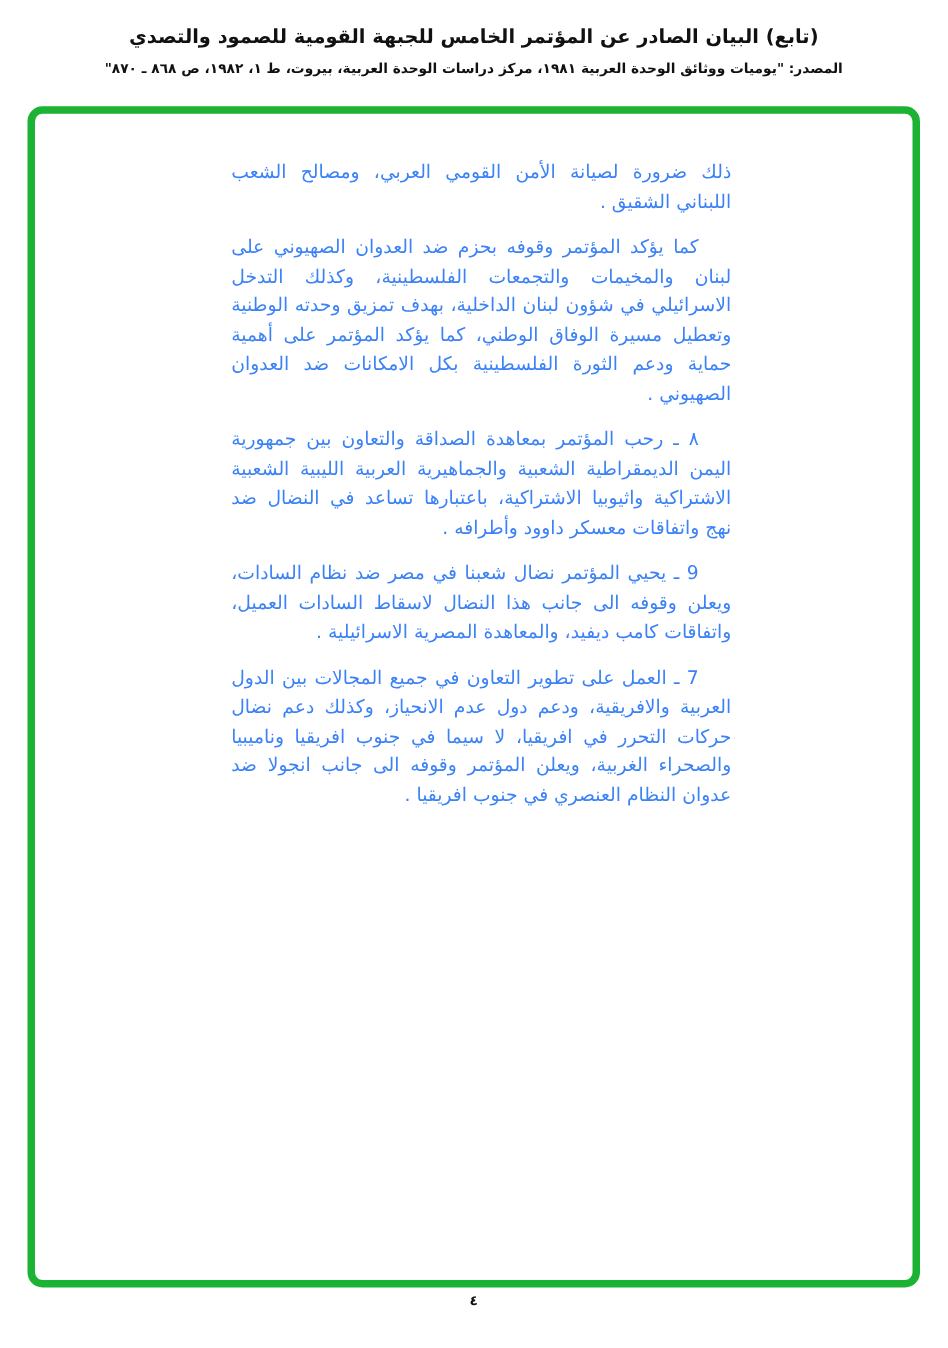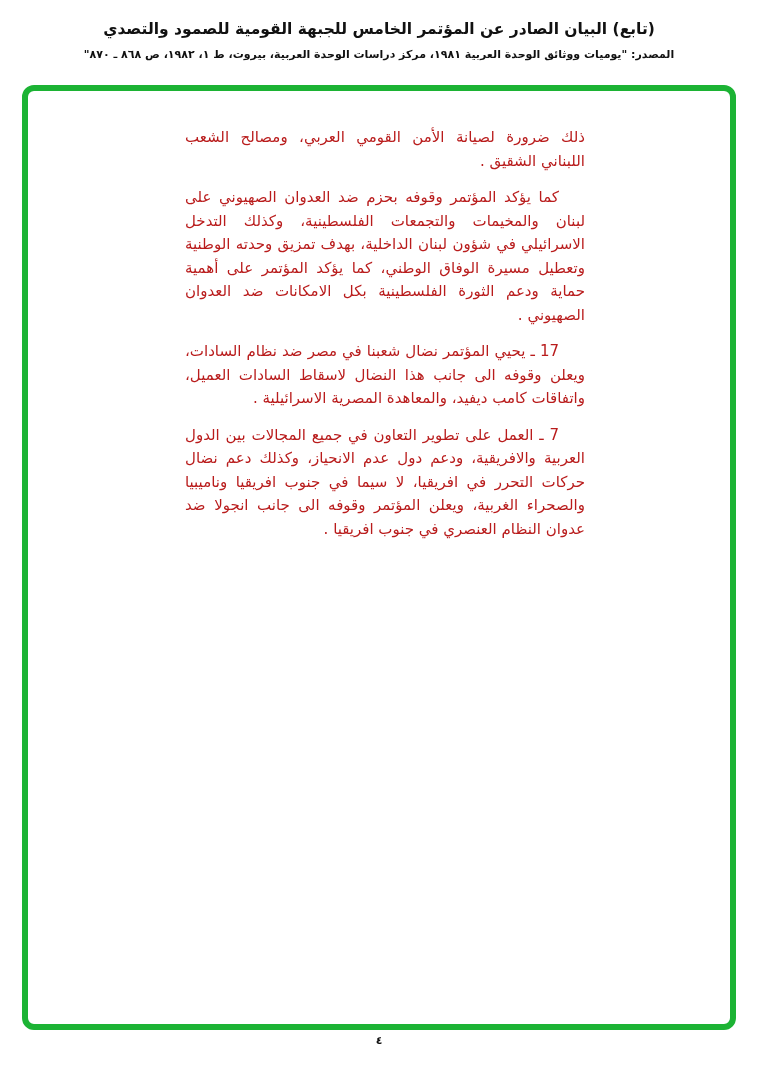--- a/index.html
+++ b/index.html
@@ -50,21 +50,21 @@
   }
   .content {
     position: absolute;
     top: 126px;
     left: 185px;
     width: 400px;
     direction: rtl;
     text-align: justify;
     font-size: 15px;
     line-height: 23.5px;
-    color: #b91c1c;
+    color: #3b82f6;
     font-family: "DejaVu Sans", sans-serif;
   }
   .content p {
     margin: 0 0 13px 0;
     text-indent: 26px;
   }
   .content p:first-of-type {
     text-indent: 0;
   }
   .page-number {
@@ -90,23 +90,24 @@
   </div>
 
   <div class="frame"></div>
 
   <div class="content">
 
       <p>ذلك ضرورة لصيانة الأمن القومي العربي، ومصالح الشعب اللبناني الشقيق .</p>
 
       <p>كما يؤكد المؤتمر وقوفه بحزم ضد العدوان الصهيوني على لبنان والمخيمات والتجمعات الفلسطينية، وكذلك التدخل الاسرائيلي في شؤون لبنان الداخلية، بهدف تمزيق وحدته الوطنية وتعطيل مسيرة الوفاق الوطني، كما يؤكد المؤتمر على أهمية حماية ودعم الثورة الفلسطينية بكل الامكانات ضد العدوان الصهيوني .</p>
 
+      <p>٨ ـ رحب المؤتمر بمعاهدة الصداقة والتعاون بين جمهورية اليمن الديمقراطية الشعبية والجماهيرية العربية الليبية الشعبية الاشتراكية واثيوبيا الاشتراكية، باعتبارها تساعد في النضال ضد نهج واتفاقات معسكر داوود وأطرافه .</p>
 
 
-      <p>17 ـ يحيي المؤتمر نضال شعبنا في مصر ضد نظام السادات، ويعلن وقوفه الى جانب هذا النضال لاسقاط السادات العميل، واتفاقات كامب ديفيد، والمعاهدة المصرية الاسرائيلية .</p>
+      <p>9 ـ يحيي المؤتمر نضال شعبنا في مصر ضد نظام السادات، ويعلن وقوفه الى جانب هذا النضال لاسقاط السادات العميل، واتفاقات كامب ديفيد، والمعاهدة المصرية الاسرائيلية .</p>
 
       <p>7 ـ العمل على تطوير التعاون في جميع المجالات بين الدول العربية والافريقية، ودعم دول عدم الانحياز، وكذلك دعم نضال حركات التحرر في افريقيا، لا سيما في جنوب افريقيا وناميبيا والصحراء الغربية، ويعلن المؤتمر وقوفه الى جانب انجولا ضد عدوان النظام العنصري في جنوب افريقيا .</p>
 
     </div>
 
   <div class="page-number">٤</div>
 
 </div>
 
 </body></html>

